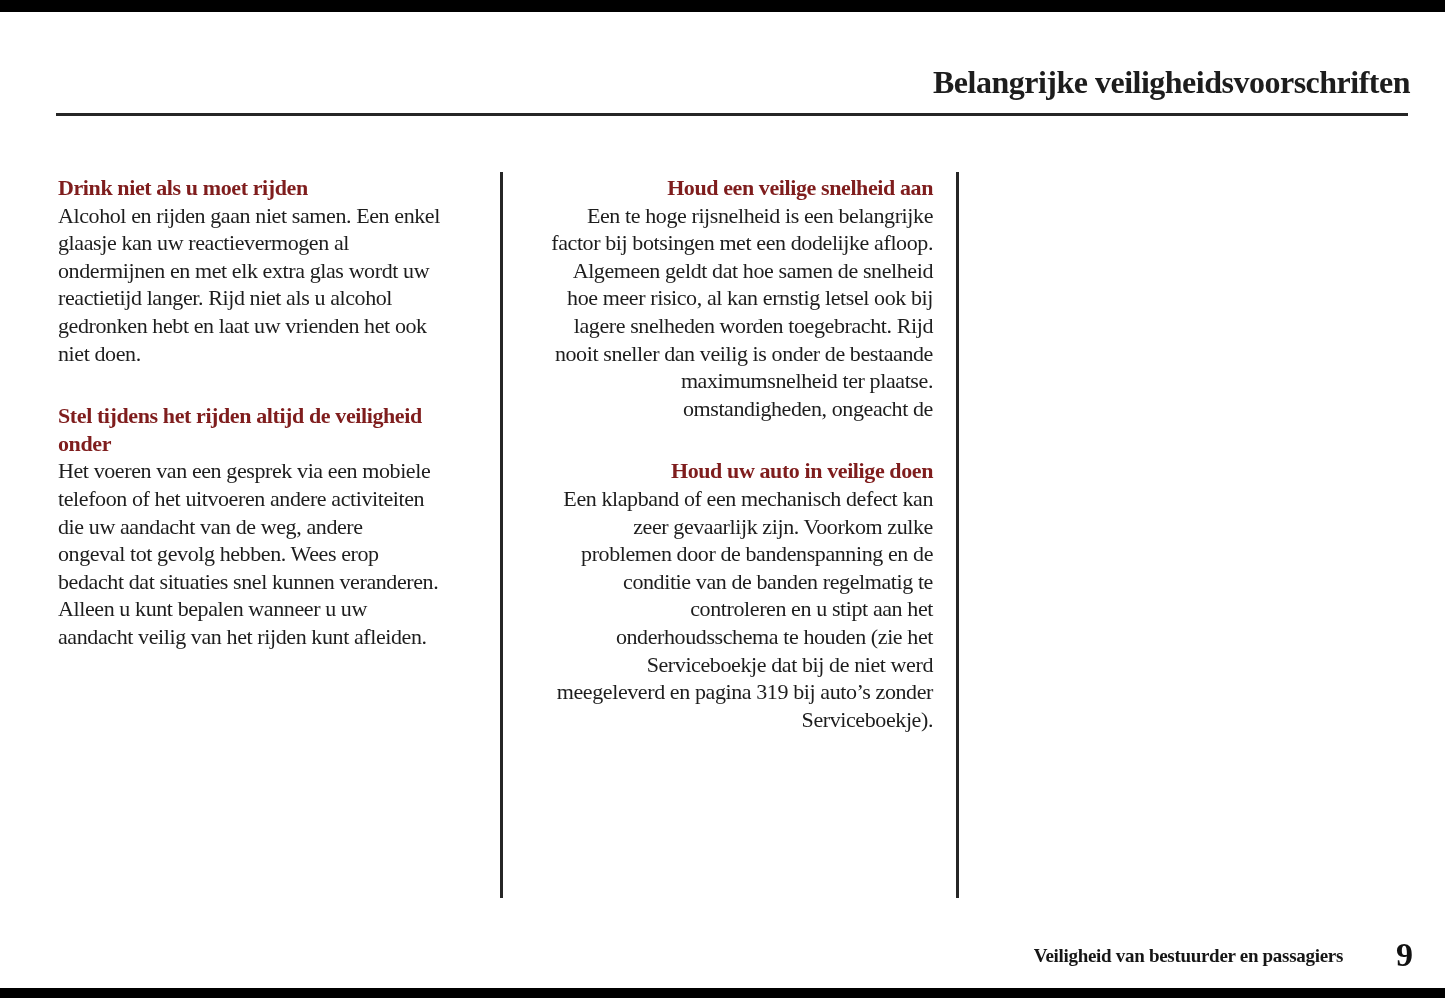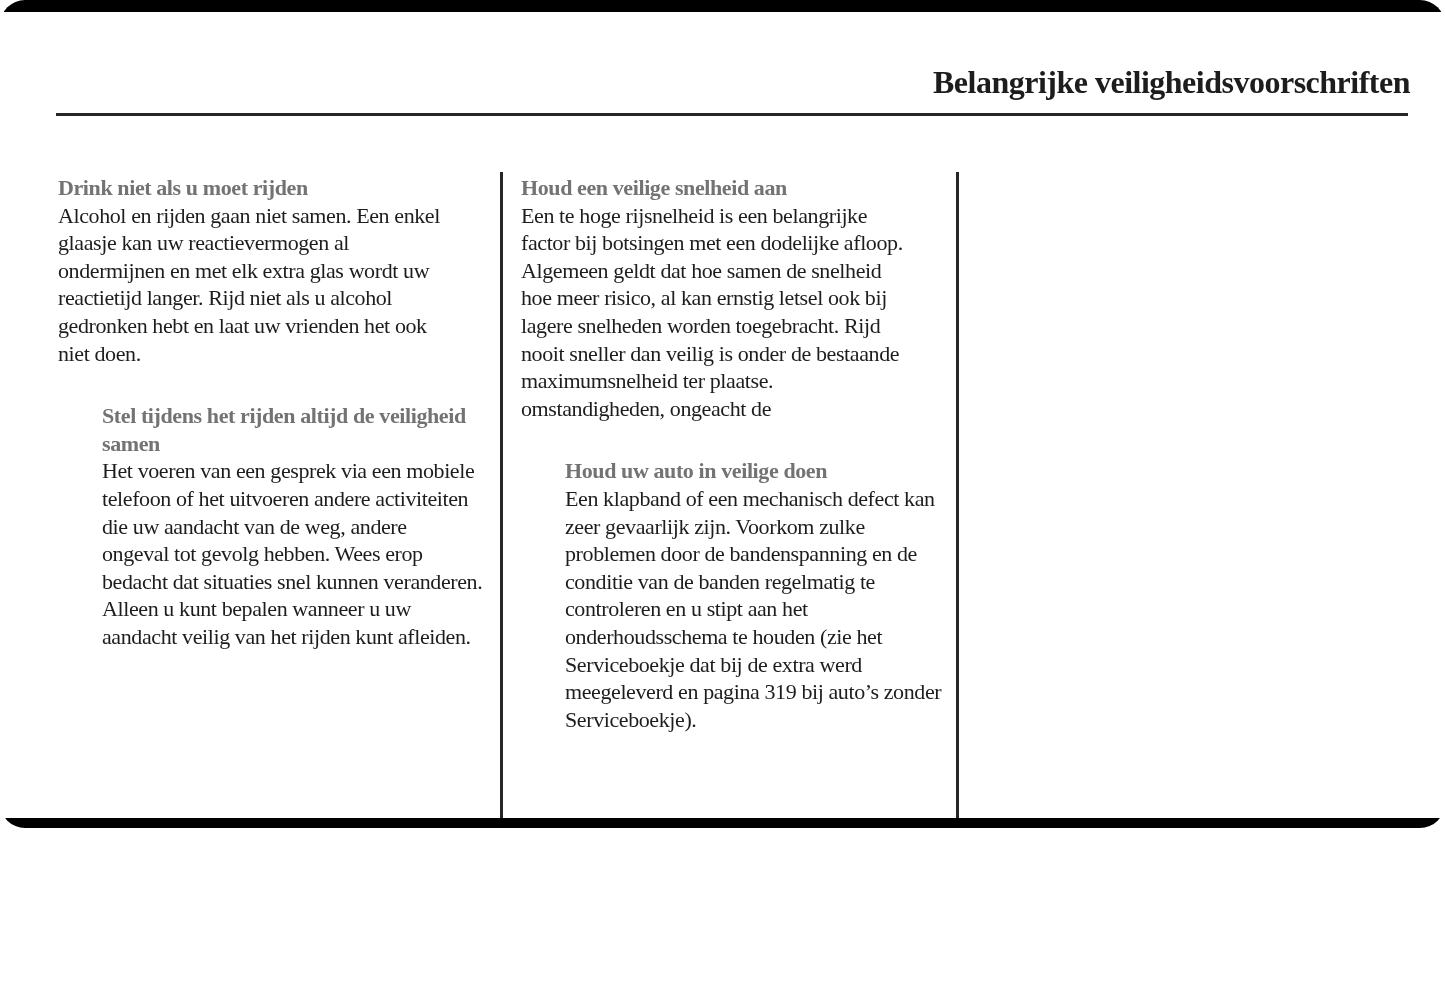--- a/index.html
+++ b/index.html
@@ -3,26 +3,25 @@
 <meta charset="utf-8">
 <style>
   html, body {
     margin: 0;
     padding: 0;
     background: #ffffff;
   }
   #page {
     position: relative;
     width: 1445px;
-    height: 828px;
+    height: 998px;
     background: var(--bg, #ffffff);
     overflow: hidden;
     font-family: "Liberation Serif", serif;
     color: var(--text, #1d1d1d);
-    border-radius: 25px;
   }
   .scan-bar {
     position: absolute;
     left: 0;
     width: 1445px;
     background: var(--bar, #000000);
   }
   #scan-bar-top { top: 0; height: 12px; }
   #scan-bar-bottom { bottom: 0; height: 10px; }
 
@@ -46,27 +45,27 @@
   }
 
   .column {
     position: absolute;
     top: 174px;
     font-size: 22px;
     line-height: 27.6px;
     letter-spacing: -0.4px;
   }
   #column-left  { left: 58px;  width: 440px; }
-  #column-right { left: 521px; width: 436px; }
+  #column-right { left: 497px; width: 436px; text-align: right; }
 
-  .section + .section { margin-top: 35px; margin-left: 44px; }
+  .section + .section { margin-top: 35px; }
   .sec-heading {
     font-weight: bold;
     white-space: nowrap;
-    color: #737373;
+    color: #7f1d1d;
   }
   .body-line {
     white-space: nowrap;
   }
 
   .column-divider {
     position: absolute;
     top: 172px;
     width: 3px;
     height: 726px;
@@ -110,21 +109,21 @@
         <div class="sec-heading">Drink niet als u moet rijden</div>
         <div class="body-line">Alcohol en rijden gaan niet samen. Een enkel</div>
         <div class="body-line">glaasje kan uw reactievermogen al</div>
         <div class="body-line">ondermijnen en met elk extra glas wordt uw</div>
         <div class="body-line">reactietijd langer. Rijd niet als u alcohol</div>
         <div class="body-line">gedronken hebt en laat uw vrienden het ook</div>
         <div class="body-line">niet doen.</div>
       </div>
       <div class="section">
         <div class="sec-heading">Stel tijdens het rijden altijd de veiligheid</div>
-        <div class="sec-heading">samen</div>
+        <div class="sec-heading">onder</div>
         <div class="body-line">Het voeren van een gesprek via een mobiele</div>
         <div class="body-line">telefoon of het uitvoeren andere activiteiten</div>
         <div class="body-line">die uw aandacht van de weg, andere</div>
         <div class="body-line">ongeval tot gevolg hebben. Wees erop</div>
         <div class="body-line">bedacht dat situaties snel kunnen veranderen.</div>
         <div class="body-line">Alleen u kunt bepalen wanneer u uw</div>
         <div class="body-line">aandacht veilig van het rijden kunt afleiden.</div>
       </div>
     </div>
 
@@ -143,21 +142,21 @@
         <div class="body-line">omstandigheden, ongeacht de</div>
       </div>
       <div class="section">
         <div class="sec-heading">Houd uw auto in veilige doen</div>
         <div class="body-line">Een klapband of een mechanisch defect kan</div>
         <div class="body-line">zeer gevaarlijk zijn. Voorkom zulke</div>
         <div class="body-line">problemen door de bandenspanning en de</div>
         <div class="body-line">conditie van de banden regelmatig te</div>
         <div class="body-line">controleren en u stipt aan het</div>
         <div class="body-line">onderhoudsschema te houden (zie het</div>
-        <div class="body-line">Serviceboekje dat bij de extra werd</div>
+        <div class="body-line">Serviceboekje dat bij de niet werd</div>
         <div class="body-line">meegeleverd en pagina 319 bij auto’s zonder</div>
         <div class="body-line">Serviceboekje).</div>
       </div>
     </div>
 
   <div id="column-divider-2" class="column-divider"></div>
 
   <div id="footer-section-title">Veiligheid van bestuurder en passagiers</div>
 
   <div id="footer-page-number">9</div>

